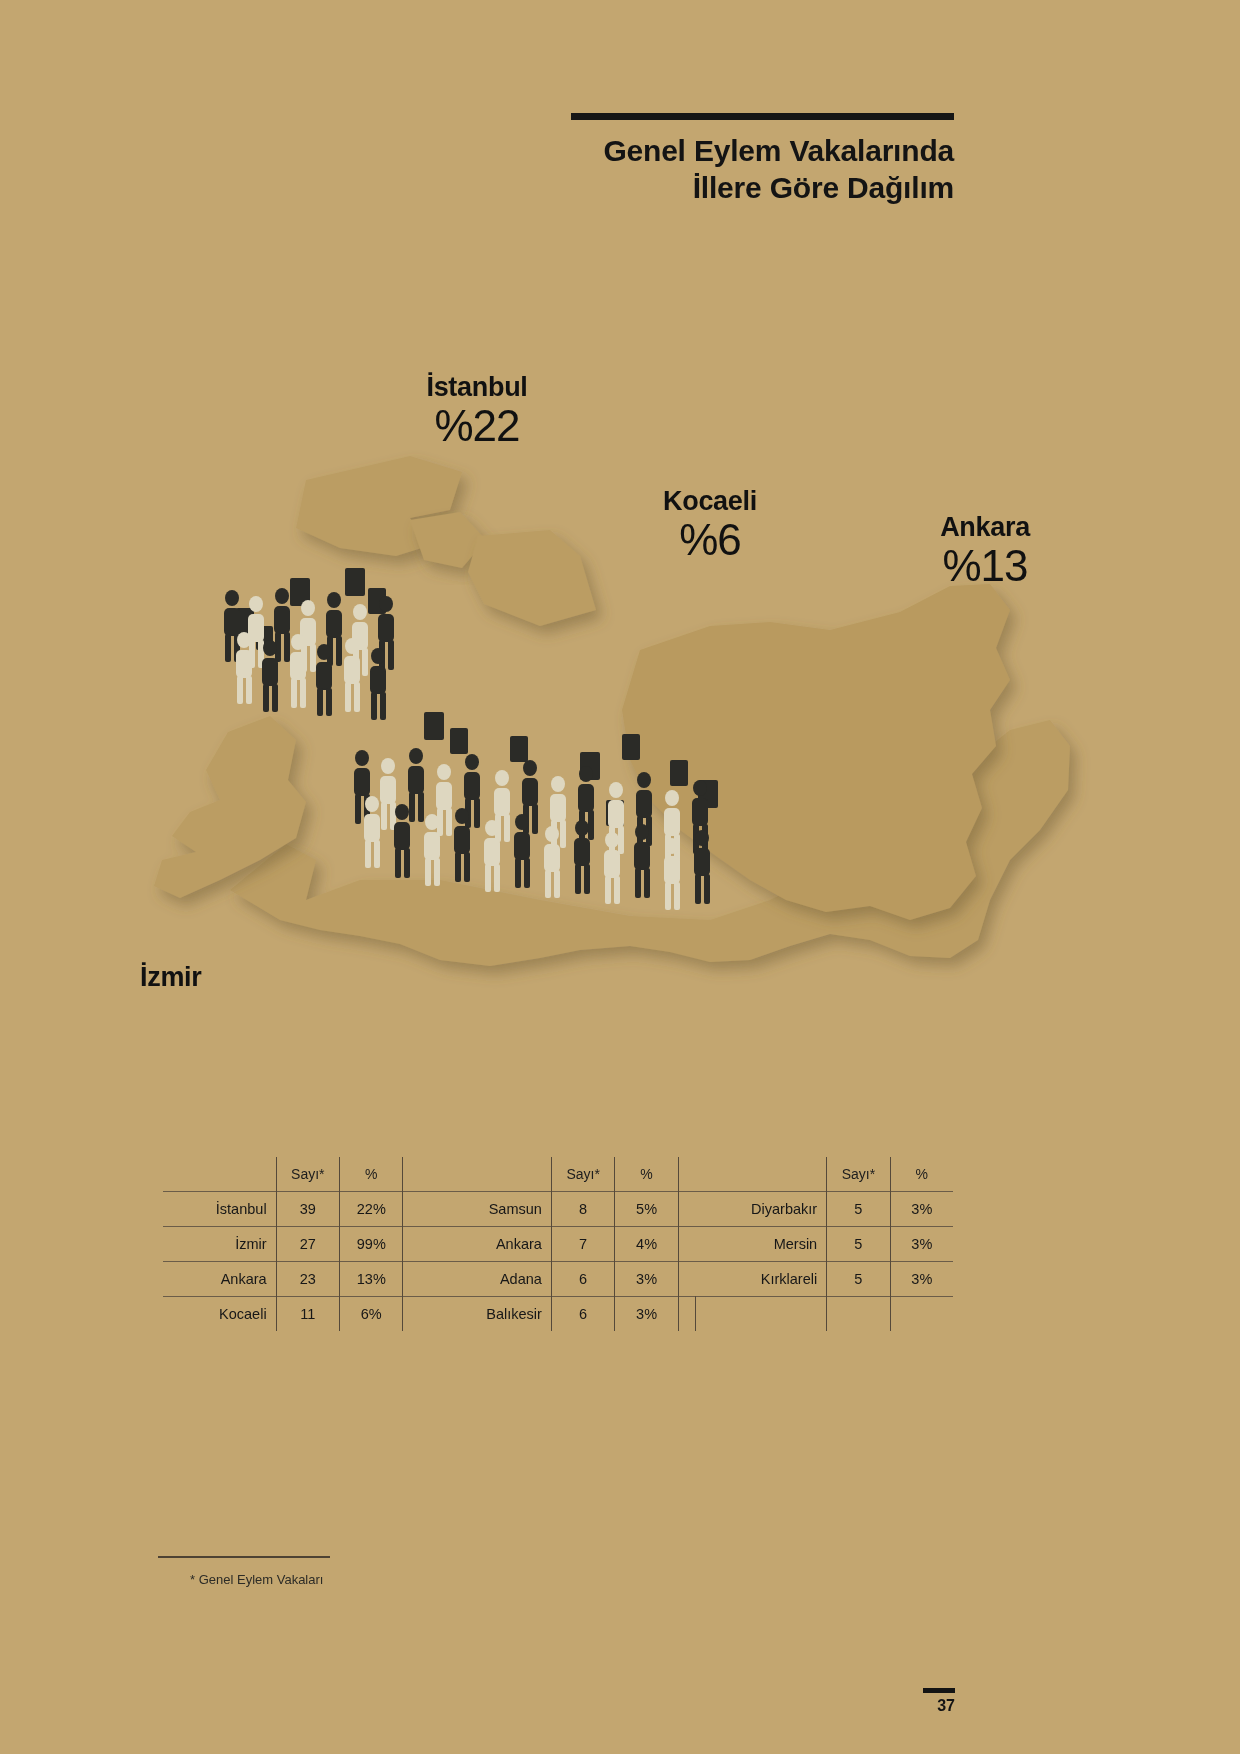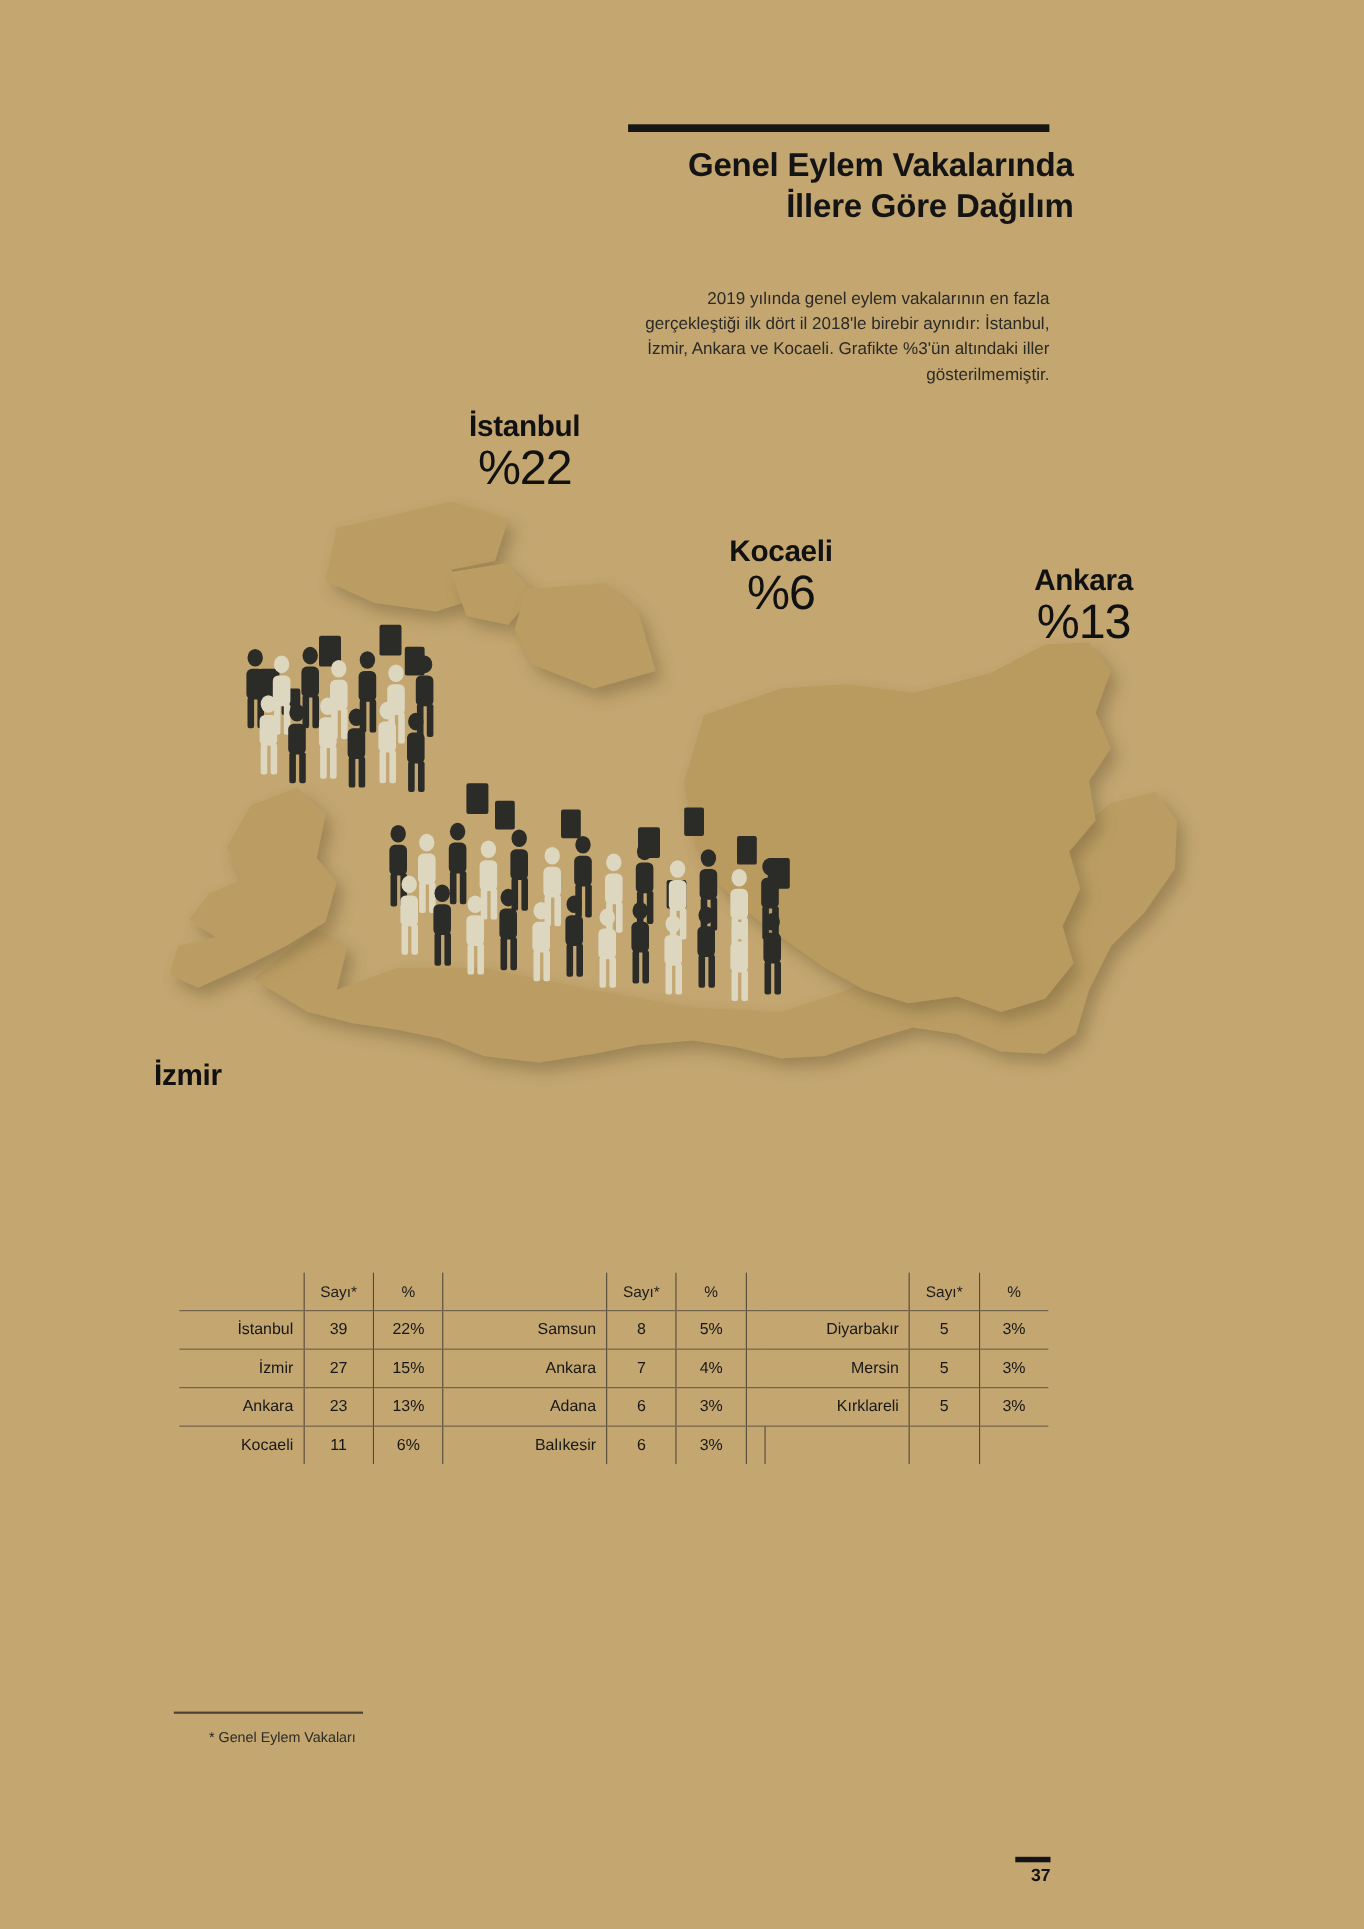--- a/index.html
+++ b/index.html
@@ -11,21 +11,21 @@
     position:relative;
     overflow:hidden;
   }
   .page{position:absolute;inset:0;}
 
   
   .rule-top{
     position:absolute;left:571px;top:113px;width:383px;height:7px;background:#161616;
   }
   .title{
-    position:absolute;left:442px;top:132px;width:534px;
+    position:absolute;left:420px;top:132px;width:534px;
     text-align:right;
     font-size:30px;line-height:37px;font-weight:bold;
     letter-spacing:-0.2px;
     color:#141414;
   }
   .intro{
     position:absolute;left:560px;top:260px;width:394px;
     text-align:right;
     font-size:15.5px;line-height:23px;color:#2b2a26;
   }
@@ -71,21 +71,20 @@
 
 <div class="page">
 
   <div class="rule-top"></div>
 
   <div class="title">
     <div>Genel Eylem Vakalarında</div>
     <div>İllere Göre Dağılım</div>
   </div>
 
-  <div class="intro">2019 yılında genel eylem vakalarının en fazla gerçekleştiği ilk dört il 2018'le birebir aynıdır: İstanbul, İzmir, Ankara ve Kocaeli. Grafikte %3'ün altındaki iller gösterilmemiştir.</div>
 
   <div class="mapwrap">
 
     <svg width="1020" height="700" viewBox="0 0 1020 700">
       <defs>
         <filter id="sh" x="-20%" y="-20%" width="150%" height="150%">
           <feDropShadow dx="6" dy="8" stdDeviation="7" flood-color="#6d5a35" flood-opacity="0.45"></feDropShadow>
         </filter>
       </defs>
 
@@ -430,21 +429,21 @@
         <td class="c-pct">5%</td>
         <td class="c-gap"></td>
         <td class="c-name c-name-w">Diyarbakır</td>
         <td class="c-num">5</td>
         <td class="c-pct">3%</td>
       </tr>
 
       <tr class="rowline">
         <td class="c-name">İzmir</td>
         <td class="c-num">27</td>
-        <td class="c-pct">15%</td>
+        <td class="c-pct">99%</td>
         <td class="c-gap"></td>
         <td class="c-name c-name-w">Ankara</td>
         <td class="c-num">7</td>
         <td class="c-pct">4%</td>
         <td class="c-gap"></td>
         <td class="c-name c-name-w">Mersin</td>
         <td class="c-num">5</td>
         <td class="c-pct">3%</td>
       </tr>
 

